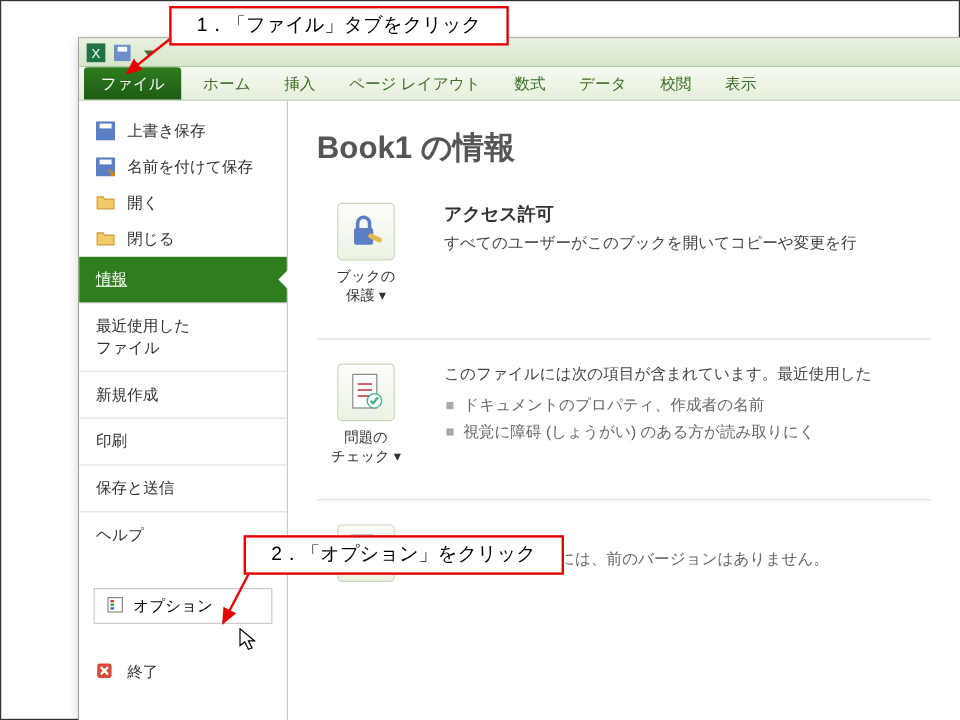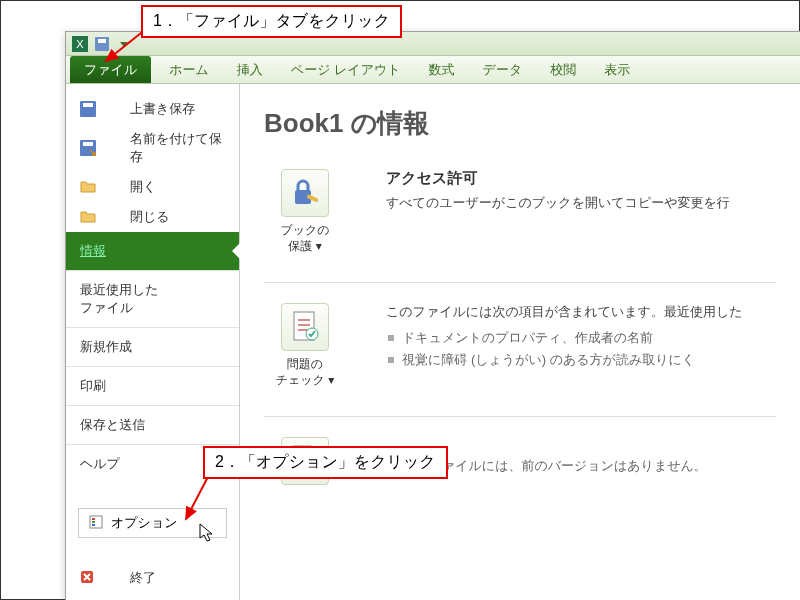--- a/index.html
+++ b/index.html
@@ -6,42 +6,42 @@
   body { font-family: "Meiryo", "MS PGothic", sans-serif; font-size: 13px; background: #fff; position: relative; width: 800px; height: 600px; overflow: hidden; }
   .outer-frame { border: 1px solid #333; width: 800px; height: 600px; position: relative; background: #fff; }
   .app-window { position: absolute; left: 64px; top: 30px; width: 736px; height: 570px; border: 1px solid #a0a0a0; background: #fff; box-shadow: 0 2px 8px rgba(0,0,0,.2); }
   .title-bar { height: 24px; background: linear-gradient(#e8f1e1,#d5e6c8); display: flex; align-items: center; padding: 0 6px; border-bottom: 1px solid #b5c9a7; }
   .title-bar .qat-icon { width: 16px; height: 16px; margin-right: 6px; display: inline-flex; align-items: center; justify-content: center; }
   .ribbon-tabs { height: 28px; background: linear-gradient(#f5faf1,#e5efda); display: flex; align-items: flex-end; padding-left: 4px; border-bottom: 1px solid #b5c9a7; }
   .tab { padding: 5px 14px 4px; color: #3b6e22; font-size: 13px; cursor: pointer; }
   .tab.file { background: linear-gradient(#2e7d1f,#1e5b12); color: #fff; border-radius: 3px 3px 0 0; margin-right: 4px; position: relative; }
   .backstage { display: flex; height: calc(100% - 52px); }
   .sidebar { width: 174px; background: #fff; border-right: 1px solid #ccc; padding-top: 10px; }
-  .side-item { display: flex; align-items: center; padding: 6px 14px; cursor: pointer; color: #333; font-size: 13px; gap: 24px; }
+  .side-item { display: flex; align-items: center; padding: 6px 14px; cursor: pointer; color: #333; font-size: 13px; }
   .side-item .icon { width: 18px; height: 16px; margin-right: 8px; flex-shrink: 0; }
   .side-group { padding: 10px 14px; border-top: 1px solid #e0e0e0; font-size: 13px; color: #333; cursor: pointer; }
-  .side-group.active { background: #2e7d1f; color: #86efac; position: relative; text-decoration: underline; }
+  .side-group.active { background: #2e7d1f; color: #ffffff; position: relative; text-decoration: underline; }
   .side-group.active::after { content: ""; position: absolute; right: -1px; top: 50%; transform: translateY(-50%); border: 8px solid transparent; border-right-color: #fff; }
   .side-group.first { border-top: none; }
   .side-box { margin: 25px 12px; border: 1px solid #ccc; padding: 5px 10px; display: flex; align-items: center; cursor: pointer; font-size: 13px; }
   .side-box .icon { width: 16px; height: 16px; margin-right: 6px; }
   .content { flex: 1; padding: 22px 24px; background: #fff; overflow: hidden; }
   .page-title { font-size: 26px; color: #555; margin-bottom: 28px; font-weight: bold; }
   .info-row { display: flex; margin-bottom: 28px; }
-  .info-btn { width: 82px; text-align: center; margin-right: 40px; cursor: pointer; }
+  .info-btn { width: 82px; text-align: center; margin-right: 24px; cursor: pointer; }
   .info-btn .big-icon { width: 48px; height: 48px; margin: 0 auto 6px; border: 1px solid #c5d8b8; border-radius: 4px; background: linear-gradient(#fdfdfa,#eaf2e2); display: flex; align-items: center; justify-content: center; }
   .info-btn .btn-label { font-size: 12px; color: #333; line-height: 1.3; }
   .info-text { flex: 1; font-size: 13px; color: #444; }
   .info-text .sec-title { font-size: 15px; font-weight: bold; color: #333; margin-bottom: 6px; }
   .info-text ul { list-style: none; margin-top: 6px; }
   .info-text li { padding-left: 16px; position: relative; line-height: 1.7; color: #666; }
   .info-text li::before { content: ""; position: absolute; left: 2px; top: 8px; width: 6px; height: 6px; background: #aaa; }
   hr.sep { border: none; border-top: 1px solid #ddd; margin: 8px 0 20px; }
   
-  .callout { position: absolute; border: 2px solid #e60000; background: #fff; padding: 4px 10px; font-size: 16px; color: #000; z-index: 50; }
+  .callout { position: absolute; border: 2px solid #e60000; background: #fff; padding: 4px 21px; font-size: 16px; color: #000; z-index: 50; }
   .arrow { position: absolute; z-index: 49; }
   .arrow svg { overflow: visible; }
   .cursor { position: absolute; width: 16px; height: 20px; z-index: 48; }
 </style>
 </head>
 <body>
 
 <div class="outer-frame">
   <div class="app-window">
 

